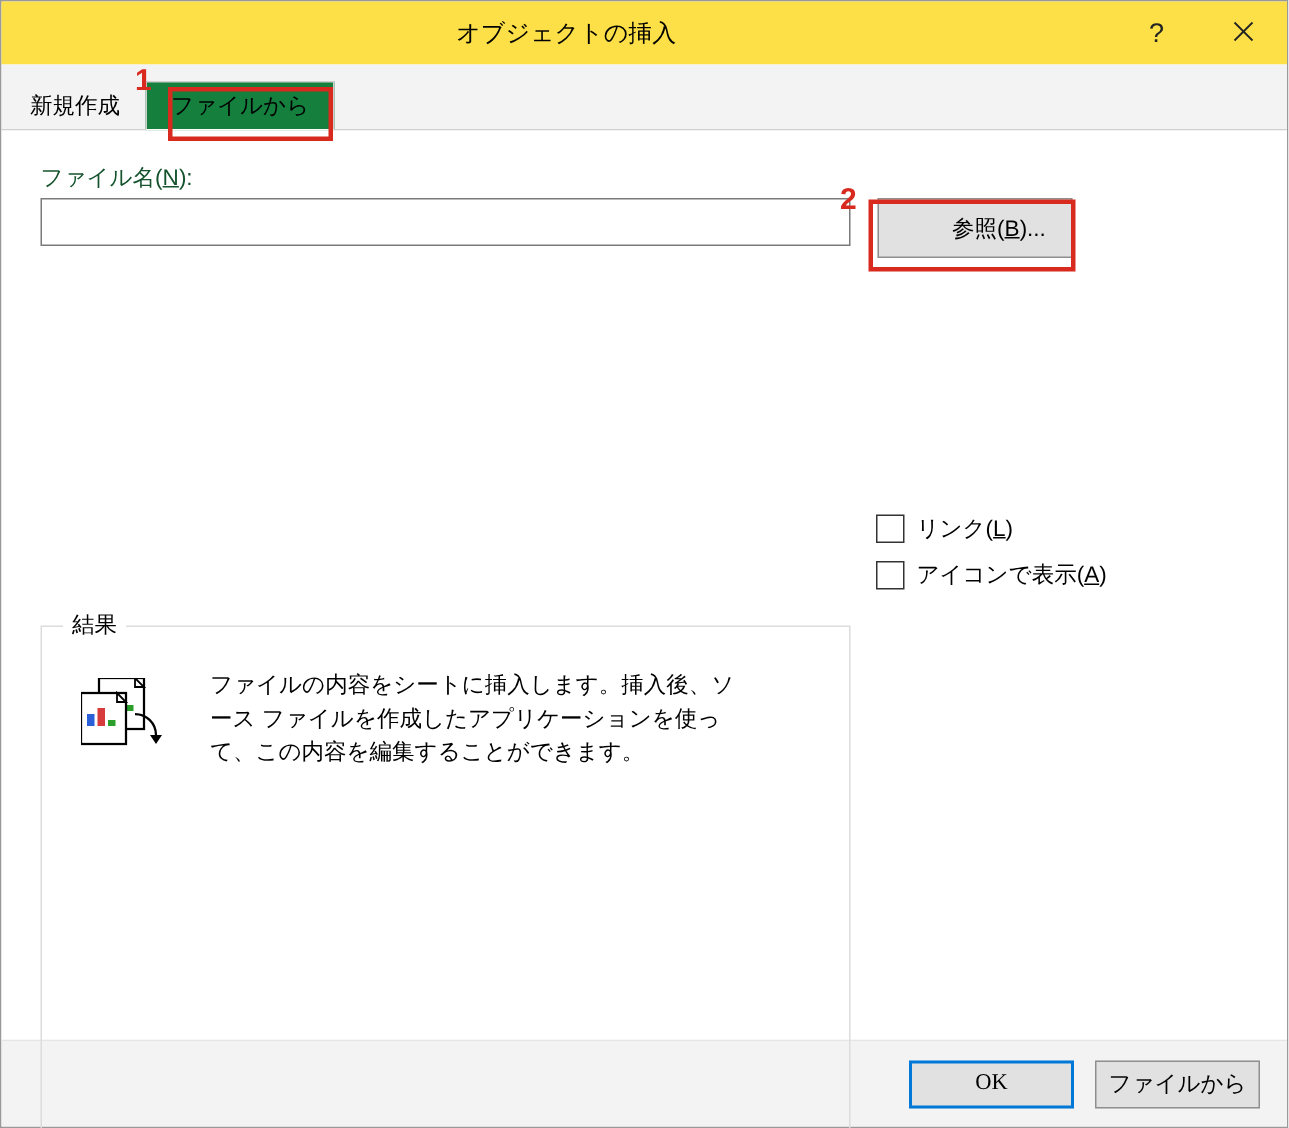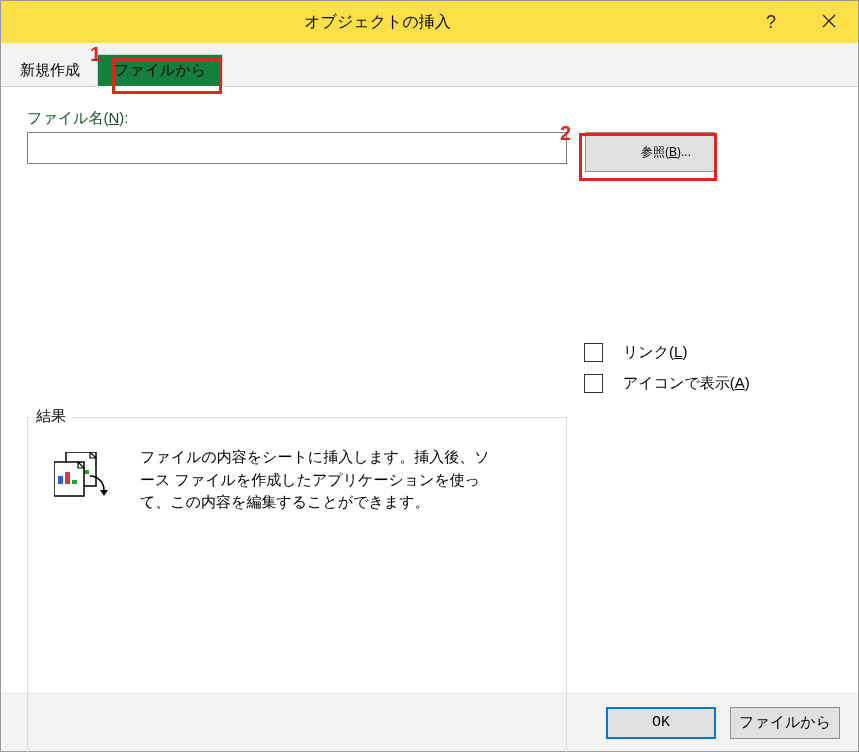--- a/index.html
+++ b/index.html
@@ -103,60 +103,60 @@
     font-size: 15px;
     font-family: inherit;
     outline: none;
     background: #fff;
   }
   .browse-btn {
     width: 130px;
     height: 40px;
     border: 1px solid #8f8f8f;
     background: #e1e1e1;
-    font-size: 12px;
+    font-size: 15px;
     font-family: inherit;
     cursor: default;
     display: flex;
     align-items: center;
     justify-content: center;
     padding-left: 32px;
   }
   .checks {
     position: absolute;
     left: 583px;
     top: 256px;
     display: flex;
     flex-direction: column;
     gap: 12px;
   }
   .check {
     display: flex;
     align-items: center;
-    gap: 20px;
+    gap: 8px;
     font-size: 15px;
   }
   .check .box {
     width: 19px;
     height: 19px;
     border: 1px solid #333;
     background: #fff;
   }
   .result-group {
     position: absolute;
     left: 26px;
     top: 330px;
     width: 540px;
     height: 350px;
     border: 1px solid #dcdcdc;
   }
   .result-group .legend {
     position: absolute;
     top: -11px;
-    left: 2px;
+    left: 14px;
     background: #ffffff;
     padding: 0 6px;
     font-size: 15px;
   }
   .result-body {
     display: flex;
     gap: 26px;
     padding: 28px 22px 18px 22px;
     align-items: flex-start;
   }
@@ -181,21 +181,21 @@
     align-items: center;
     gap: 14px;
     padding: 0 18px;
   }
   .footer .btn {
     min-width: 110px;
     height: 32px;
     border: 1px solid #8f8f8f;
     background: #e1e1e1;
     font-size: 15px;
-    font-family: Liberation Mono, monospace;
+    font-family: Liberation Serif, serif;
     display:flex;align-items:center;justify-content:center;
     cursor: default;
   }
   .footer .btn.default {
     border: 2px solid #0078d7;
   }
 </style>
 </head>
 <body>
 

